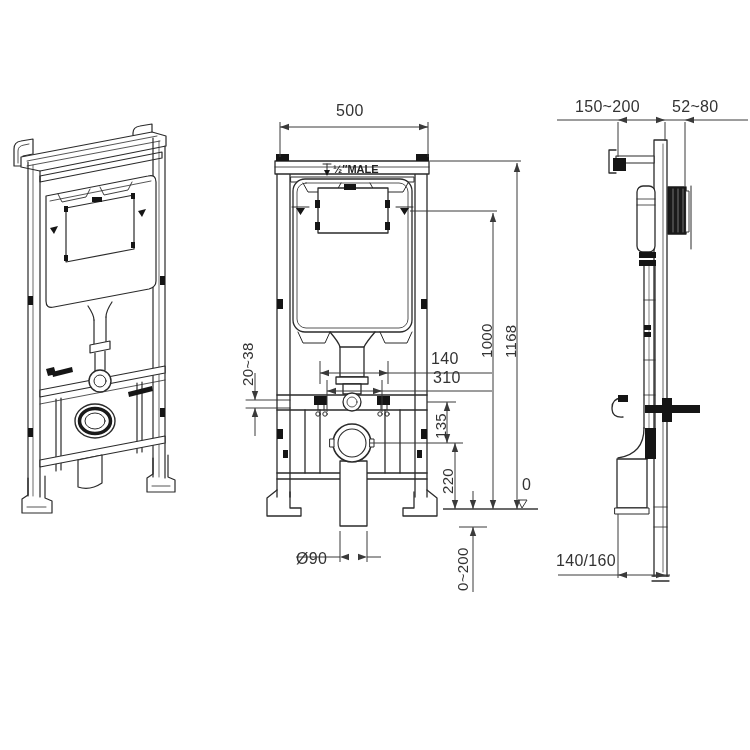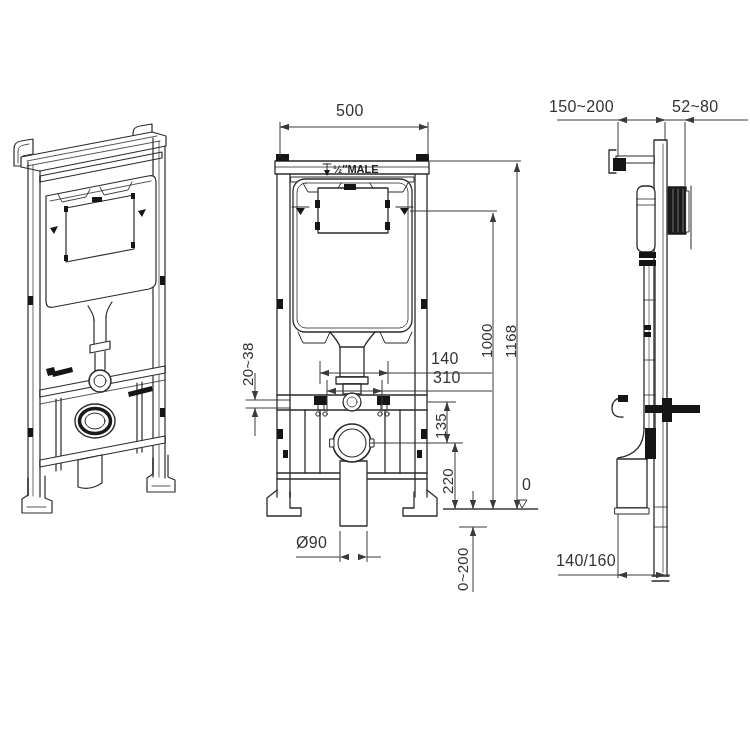--- a/index.html
+++ b/index.html
@@ -259,19 +259,19 @@
   <span class="dim" style="left:336px;top:103px;">500</span>
   <span class="dim small" style="left:333px;top:161px;">½″MALE</span>
   <span class="dim" style="left:431px;top:351px;">140</span>
   <span class="dim" style="left:433px;top:370px;">310</span>
   <span class="vdim" style="left:256px;top:370px;">20~38</span>
   <span class="vdim" style="left:495px;top:342px;">1000</span>
   <span class="vdim" style="left:519px;top:342px;">1168</span>
   <span class="vdim" style="left:449px;top:423px;">135</span>
   <span class="vdim" style="left:456px;top:478px;">220</span>
   <span class="dim" style="left:522px;top:477px;">0</span>
-  <span class="dim" style="left:296px;top:535px;">Ø90</span>
+  <span class="dim" style="left:296px;top:551px;">Ø90</span>
   <span class="vdim" style="left:471px;top:575px;">0~200</span>
-  <span class="dim" style="left:549px;top:99px;">150~200</span>
+  <span class="dim" style="left:575px;top:99px;">150~200</span>
   <span class="dim" style="left:672px;top:99px;">52~80</span>
   <span class="dim" style="left:556px;top:553px;">140/160</span>
 
 </div>
 
 </body></html>

